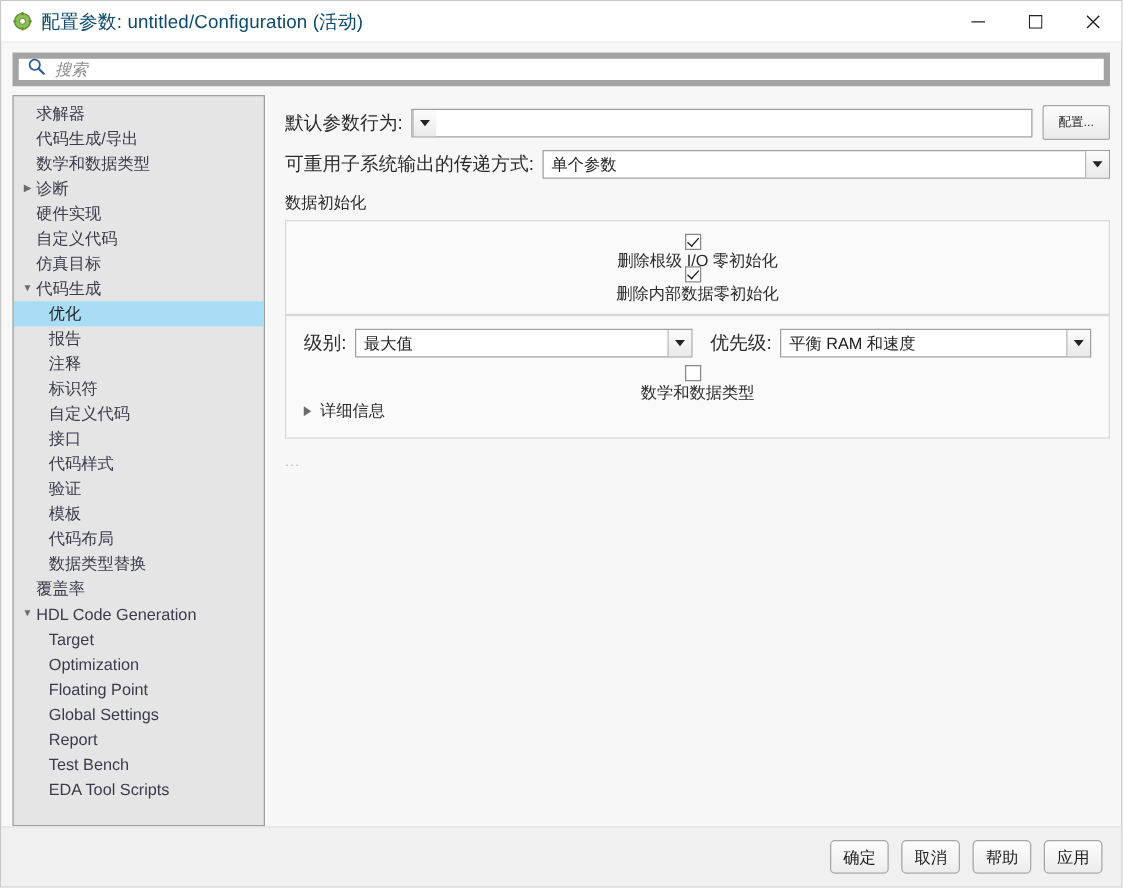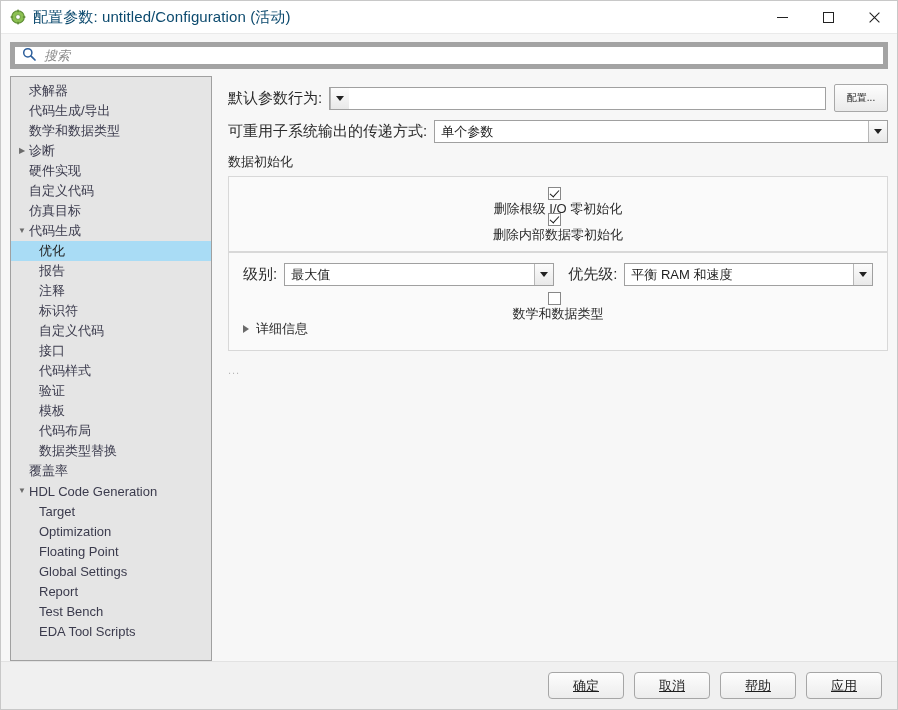--- a/index.html
+++ b/index.html
@@ -252,29 +252,28 @@
     height: 48px;
     display: flex;
     align-items: center;
     justify-content: flex-end;
     padding-right: 15px;
     gap: 10px;
     background: #f0f0f0;
     border-top: 1px solid #e2e2e2;
   }
   .foot-btn {
-    width: 76px; height: 27px;
+    width: 47px; height: 27px;
     background: linear-gradient(#fdfdfd, #ececec);
     border: 1px solid #a6a6a6;
     border-radius: 4px;
     font-size: 13px;
     color: #1d1d1d;
     display: flex; align-items: center; justify-content: center;
     cursor: default;
-    text-decoration: underline;
   }
 </style>
 </head>
 <body>
 
 <div class="window">
 
   <div class="titlebar">
     <span class="title-icon">
       <svg width="16" height="16" viewBox="0 0 16 16">

